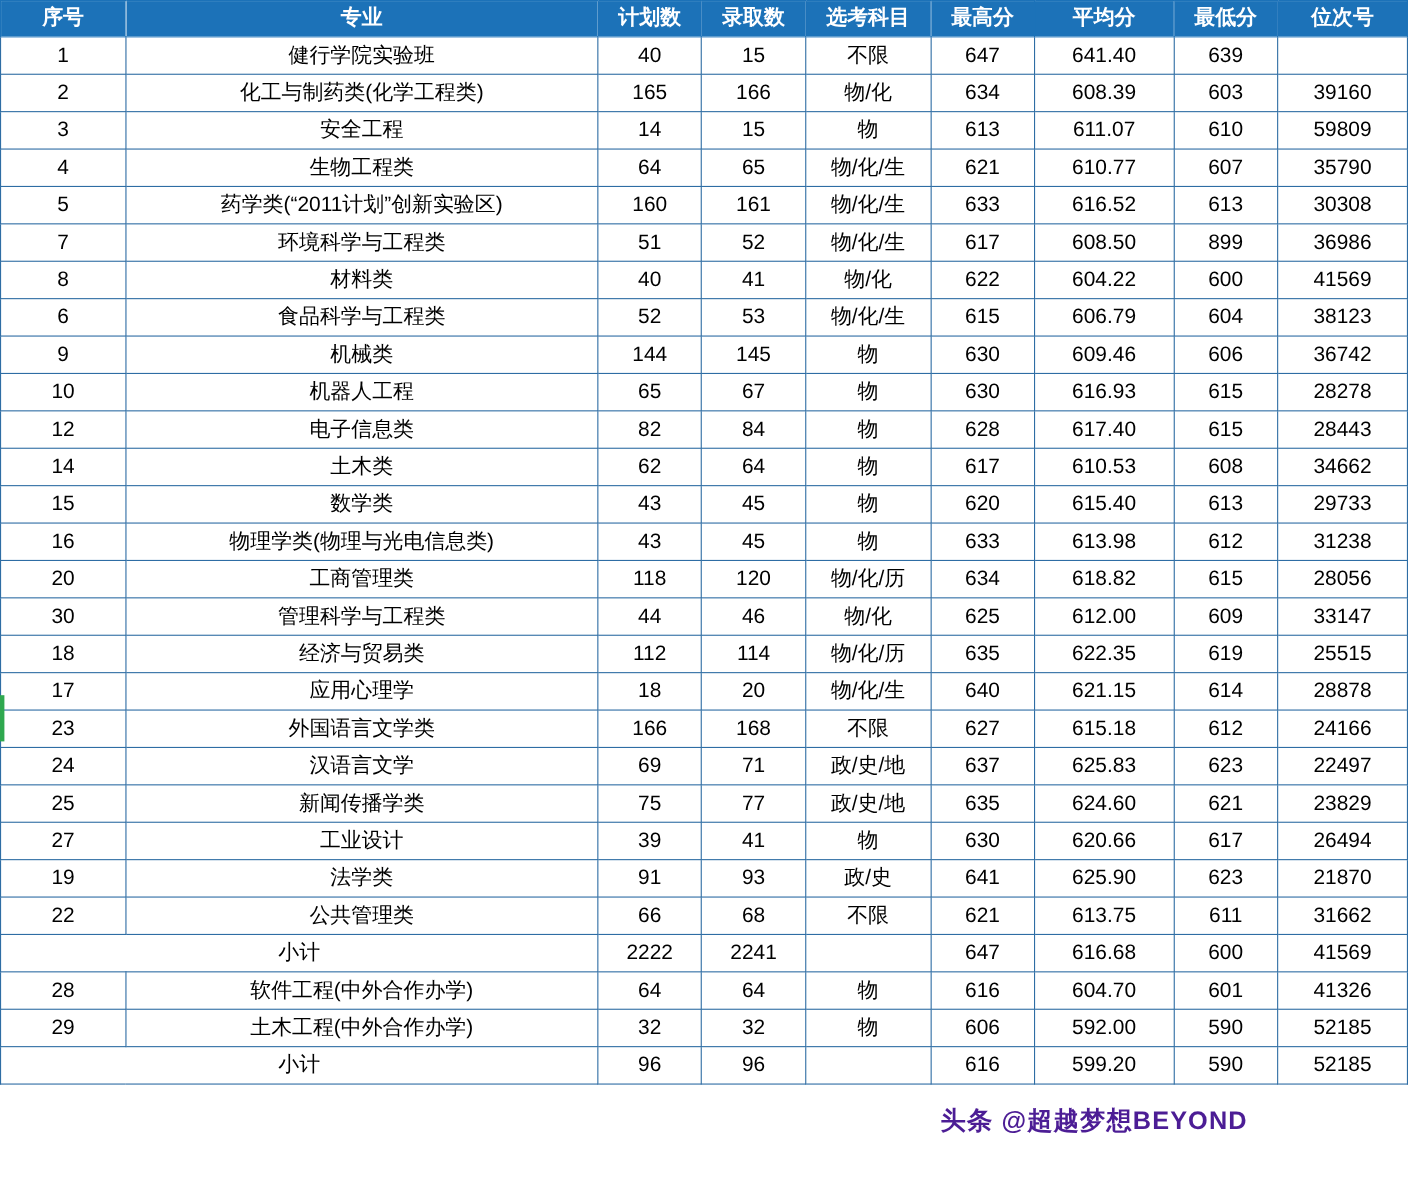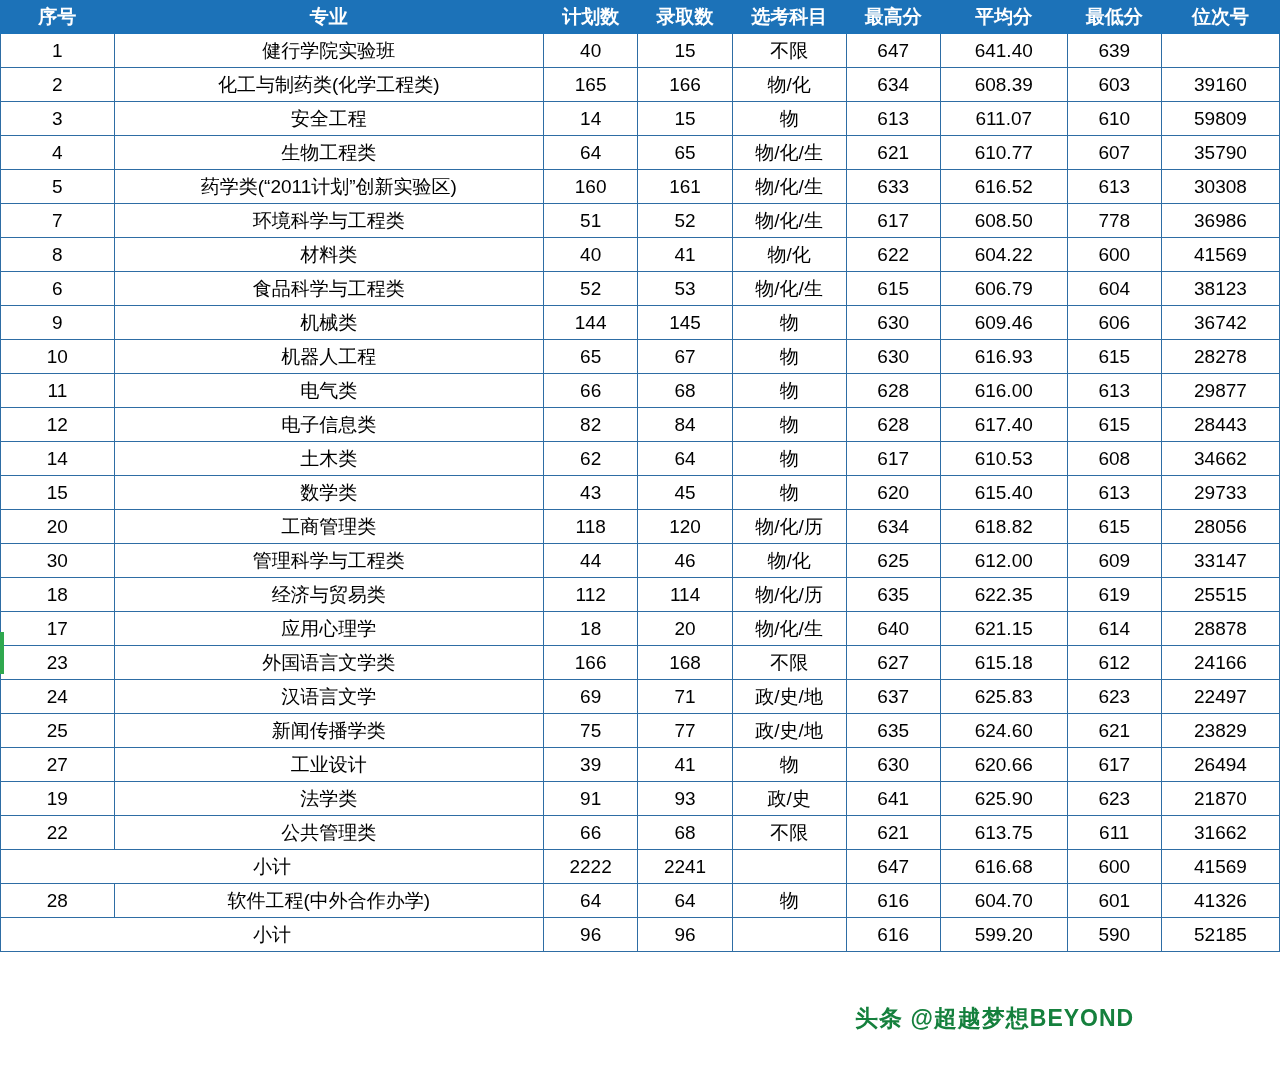--- a/index.html
+++ b/index.html
@@ -58,21 +58,21 @@
   col.c-avg    { width: 118px; }
   col.c-min    { width: 88px; }
   col.c-rank   { width: 110px; }
 
   
   .watermark {
     position: absolute;
     left: 855px;
     top: 1003px;
     font-size: 23px;
-    color: #15803d;
+    color: #4c1d95;
     font-weight: bold;
     letter-spacing: 1px;
     pointer-events: none;
     font-family: "Liberation Sans", sans-serif;
   }
   .wrapper { position: relative; width: 1280px; }
   
   .edge-artifact {
     position: absolute;
     left: 0;
@@ -170,21 +170,21 @@
           <td>30308</td>
         </tr>
         <tr>
           <td>7</td>
           <td class="major-cell">环境科学与工程类</td>
           <td>51</td>
           <td>52</td>
           <td>物/化/生</td>
           <td>617</td>
           <td>608.50</td>
-          <td>778</td>
+          <td>899</td>
           <td>36986</td>
         </tr>
         <tr>
           <td>8</td>
           <td class="major-cell">材料类</td>
           <td>40</td>
           <td>41</td>
           <td>物/化</td>
           <td>622</td>
           <td>604.22</td>
@@ -218,31 +218,20 @@
           <td class="major-cell">机器人工程</td>
           <td>65</td>
           <td>67</td>
           <td>物</td>
           <td>630</td>
           <td>616.93</td>
           <td>615</td>
           <td>28278</td>
         </tr>
         <tr>
-          <td>11</td>
-          <td class="major-cell">电气类</td>
-          <td>66</td>
-          <td>68</td>
-          <td>物</td>
-          <td>628</td>
-          <td>616.00</td>
-          <td>613</td>
-          <td>29877</td>
-        </tr>
-        <tr>
           <td>12</td>
           <td class="major-cell">电子信息类</td>
           <td>82</td>
           <td>84</td>
           <td>物</td>
           <td>628</td>
           <td>617.40</td>
           <td>615</td>
           <td>28443</td>
         </tr>
@@ -260,20 +249,31 @@
         <tr>
           <td>15</td>
           <td class="major-cell">数学类</td>
           <td>43</td>
           <td>45</td>
           <td>物</td>
           <td>620</td>
           <td>615.40</td>
           <td>613</td>
           <td>29733</td>
+        </tr>
+        <tr>
+          <td>16</td>
+          <td class="major-cell">物理学类(物理与光电信息类)</td>
+          <td>43</td>
+          <td>45</td>
+          <td>物</td>
+          <td>633</td>
+          <td>613.98</td>
+          <td>612</td>
+          <td>31238</td>
         </tr>
         <tr>
           <td>20</td>
           <td class="major-cell">工商管理类</td>
           <td>118</td>
           <td>120</td>
           <td>物/化/历</td>
           <td>634</td>
           <td>618.82</td>
           <td>615</td>
@@ -392,20 +392,31 @@
           <td>28</td>
           <td class="major-cell">软件工程(中外合作办学)</td>
           <td>64</td>
           <td>64</td>
           <td>物</td>
           <td>616</td>
           <td>604.70</td>
           <td>601</td>
           <td>41326</td>
         </tr>
+        <tr>
+          <td>29</td>
+          <td class="major-cell">土木工程(中外合作办学)</td>
+          <td>32</td>
+          <td>32</td>
+          <td>物</td>
+          <td>606</td>
+          <td>592.00</td>
+          <td>590</td>
+          <td>52185</td>
+        </tr>
         <tr class="subtotal-row">
           <td class="major-cell" colspan="2">小计</td>
           <td>96</td>
           <td>96</td>
           <td></td>
           <td>616</td>
           <td>599.20</td>
           <td>590</td>
           <td>52185</td>
         </tr>

